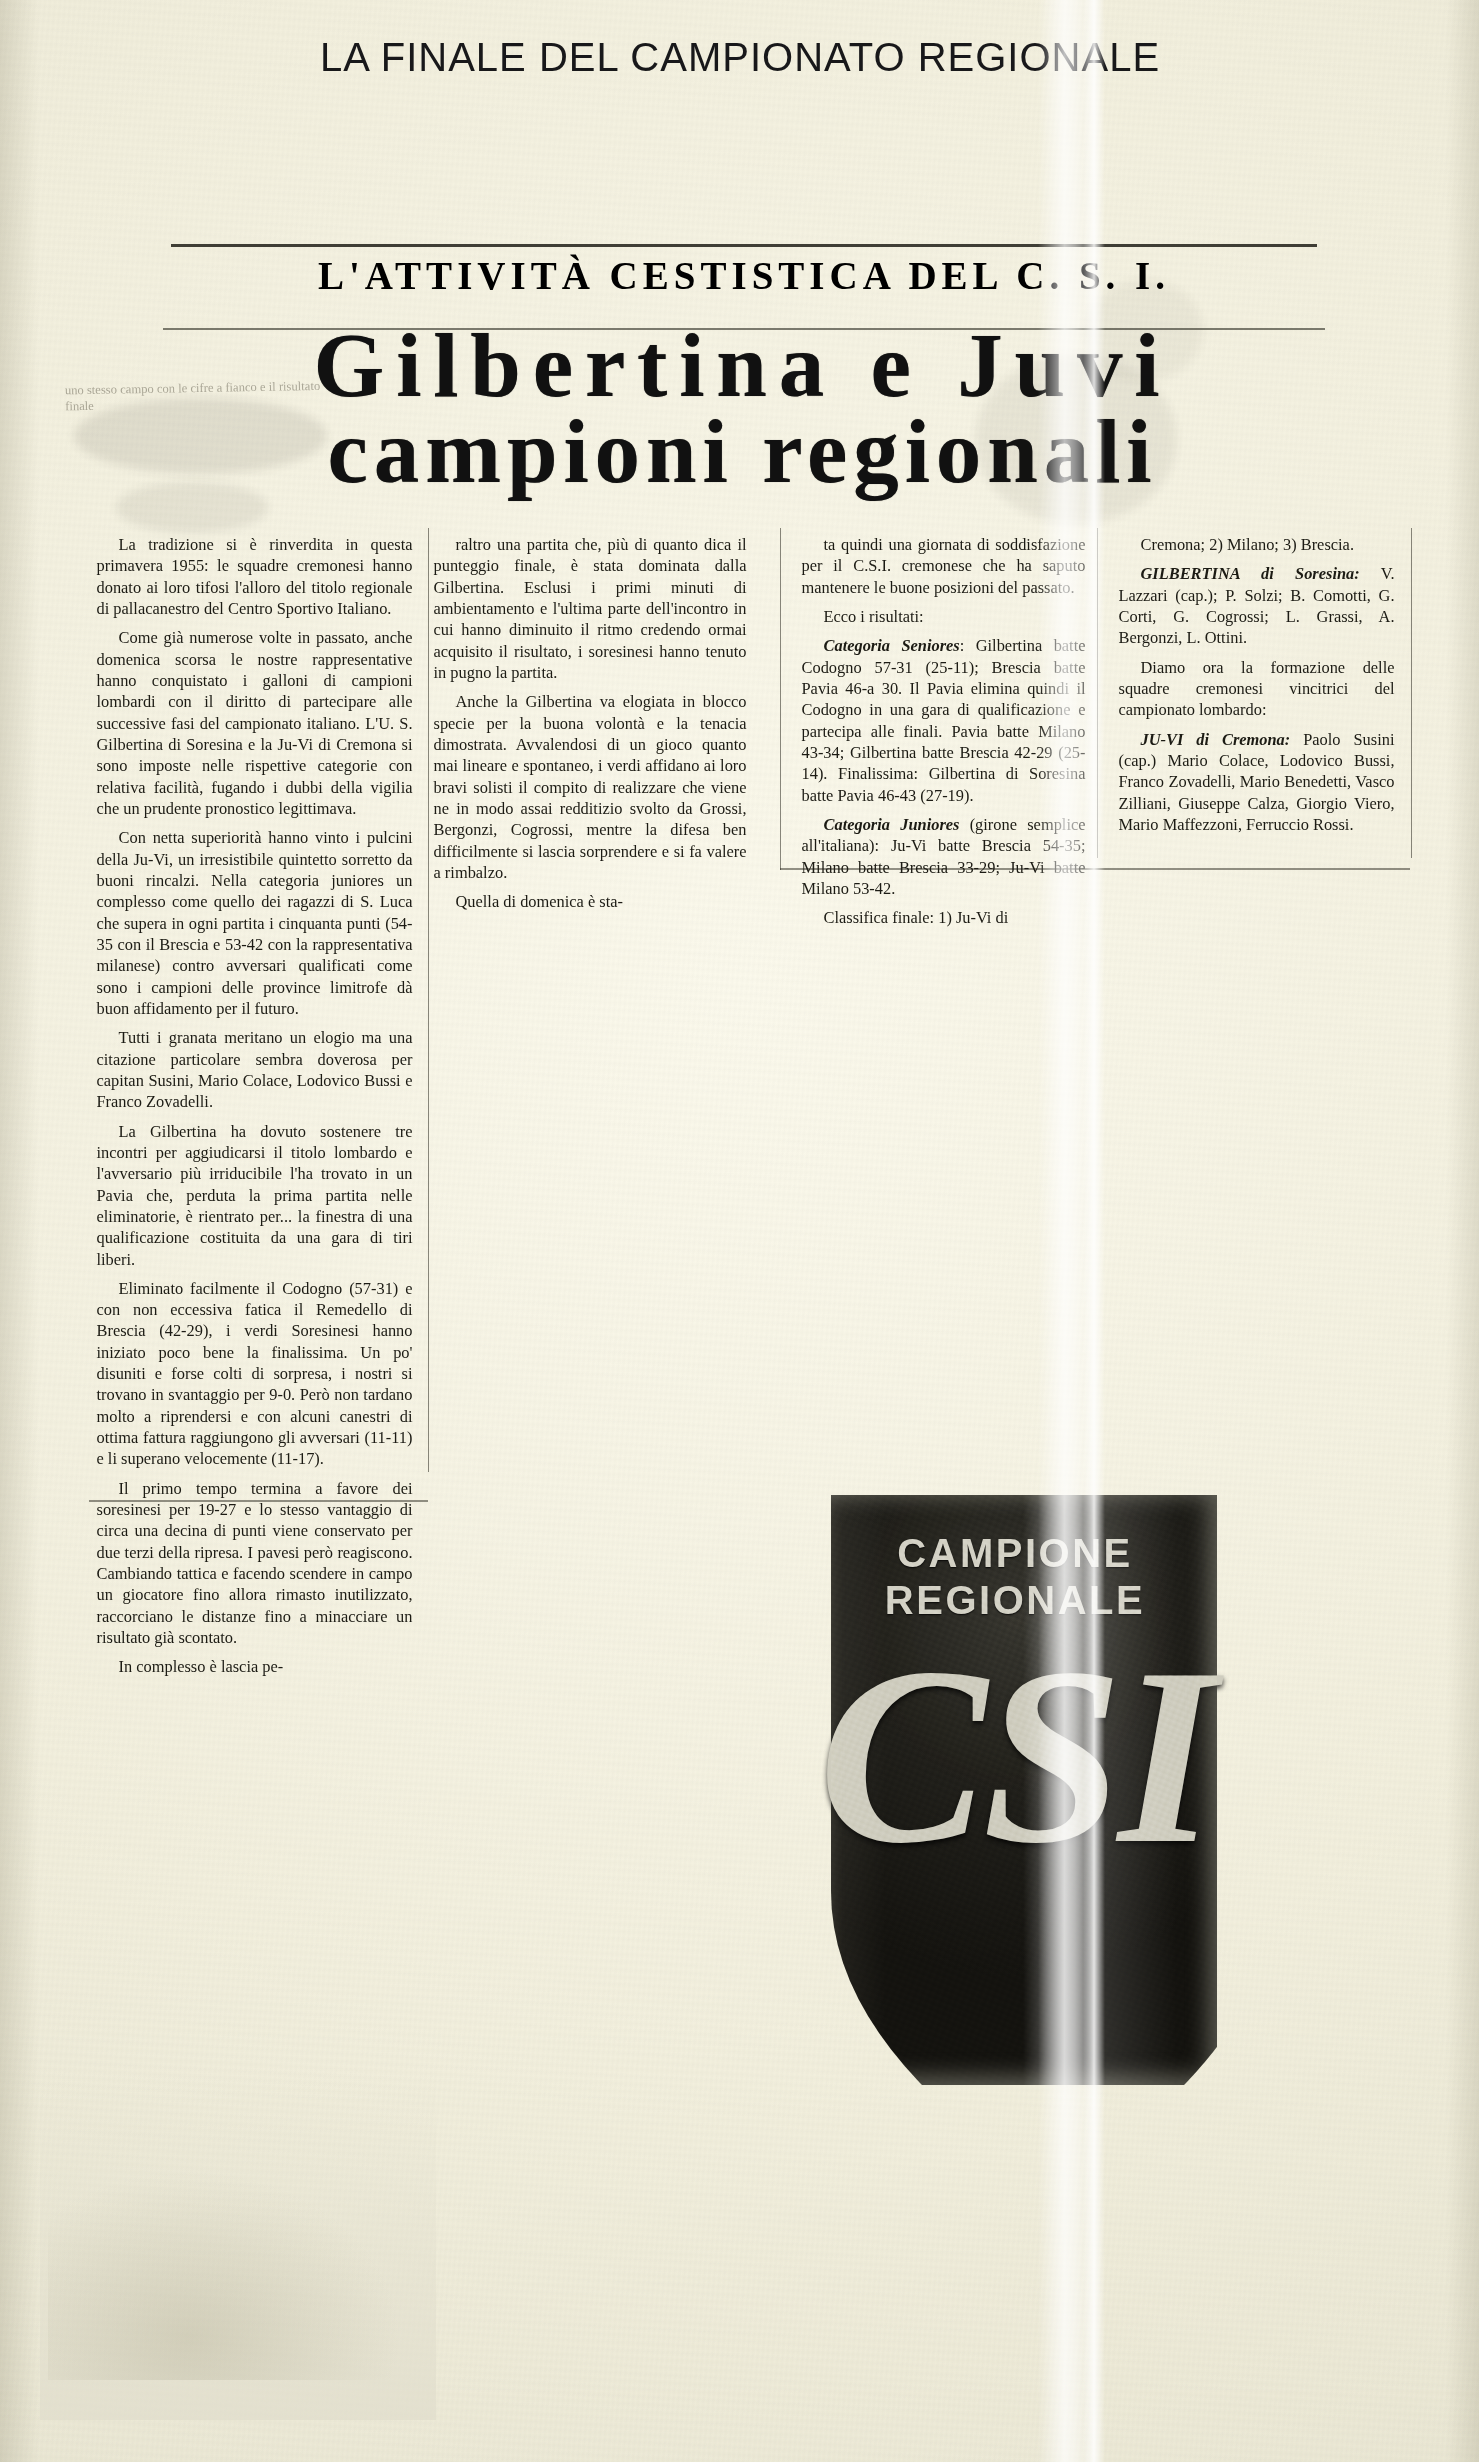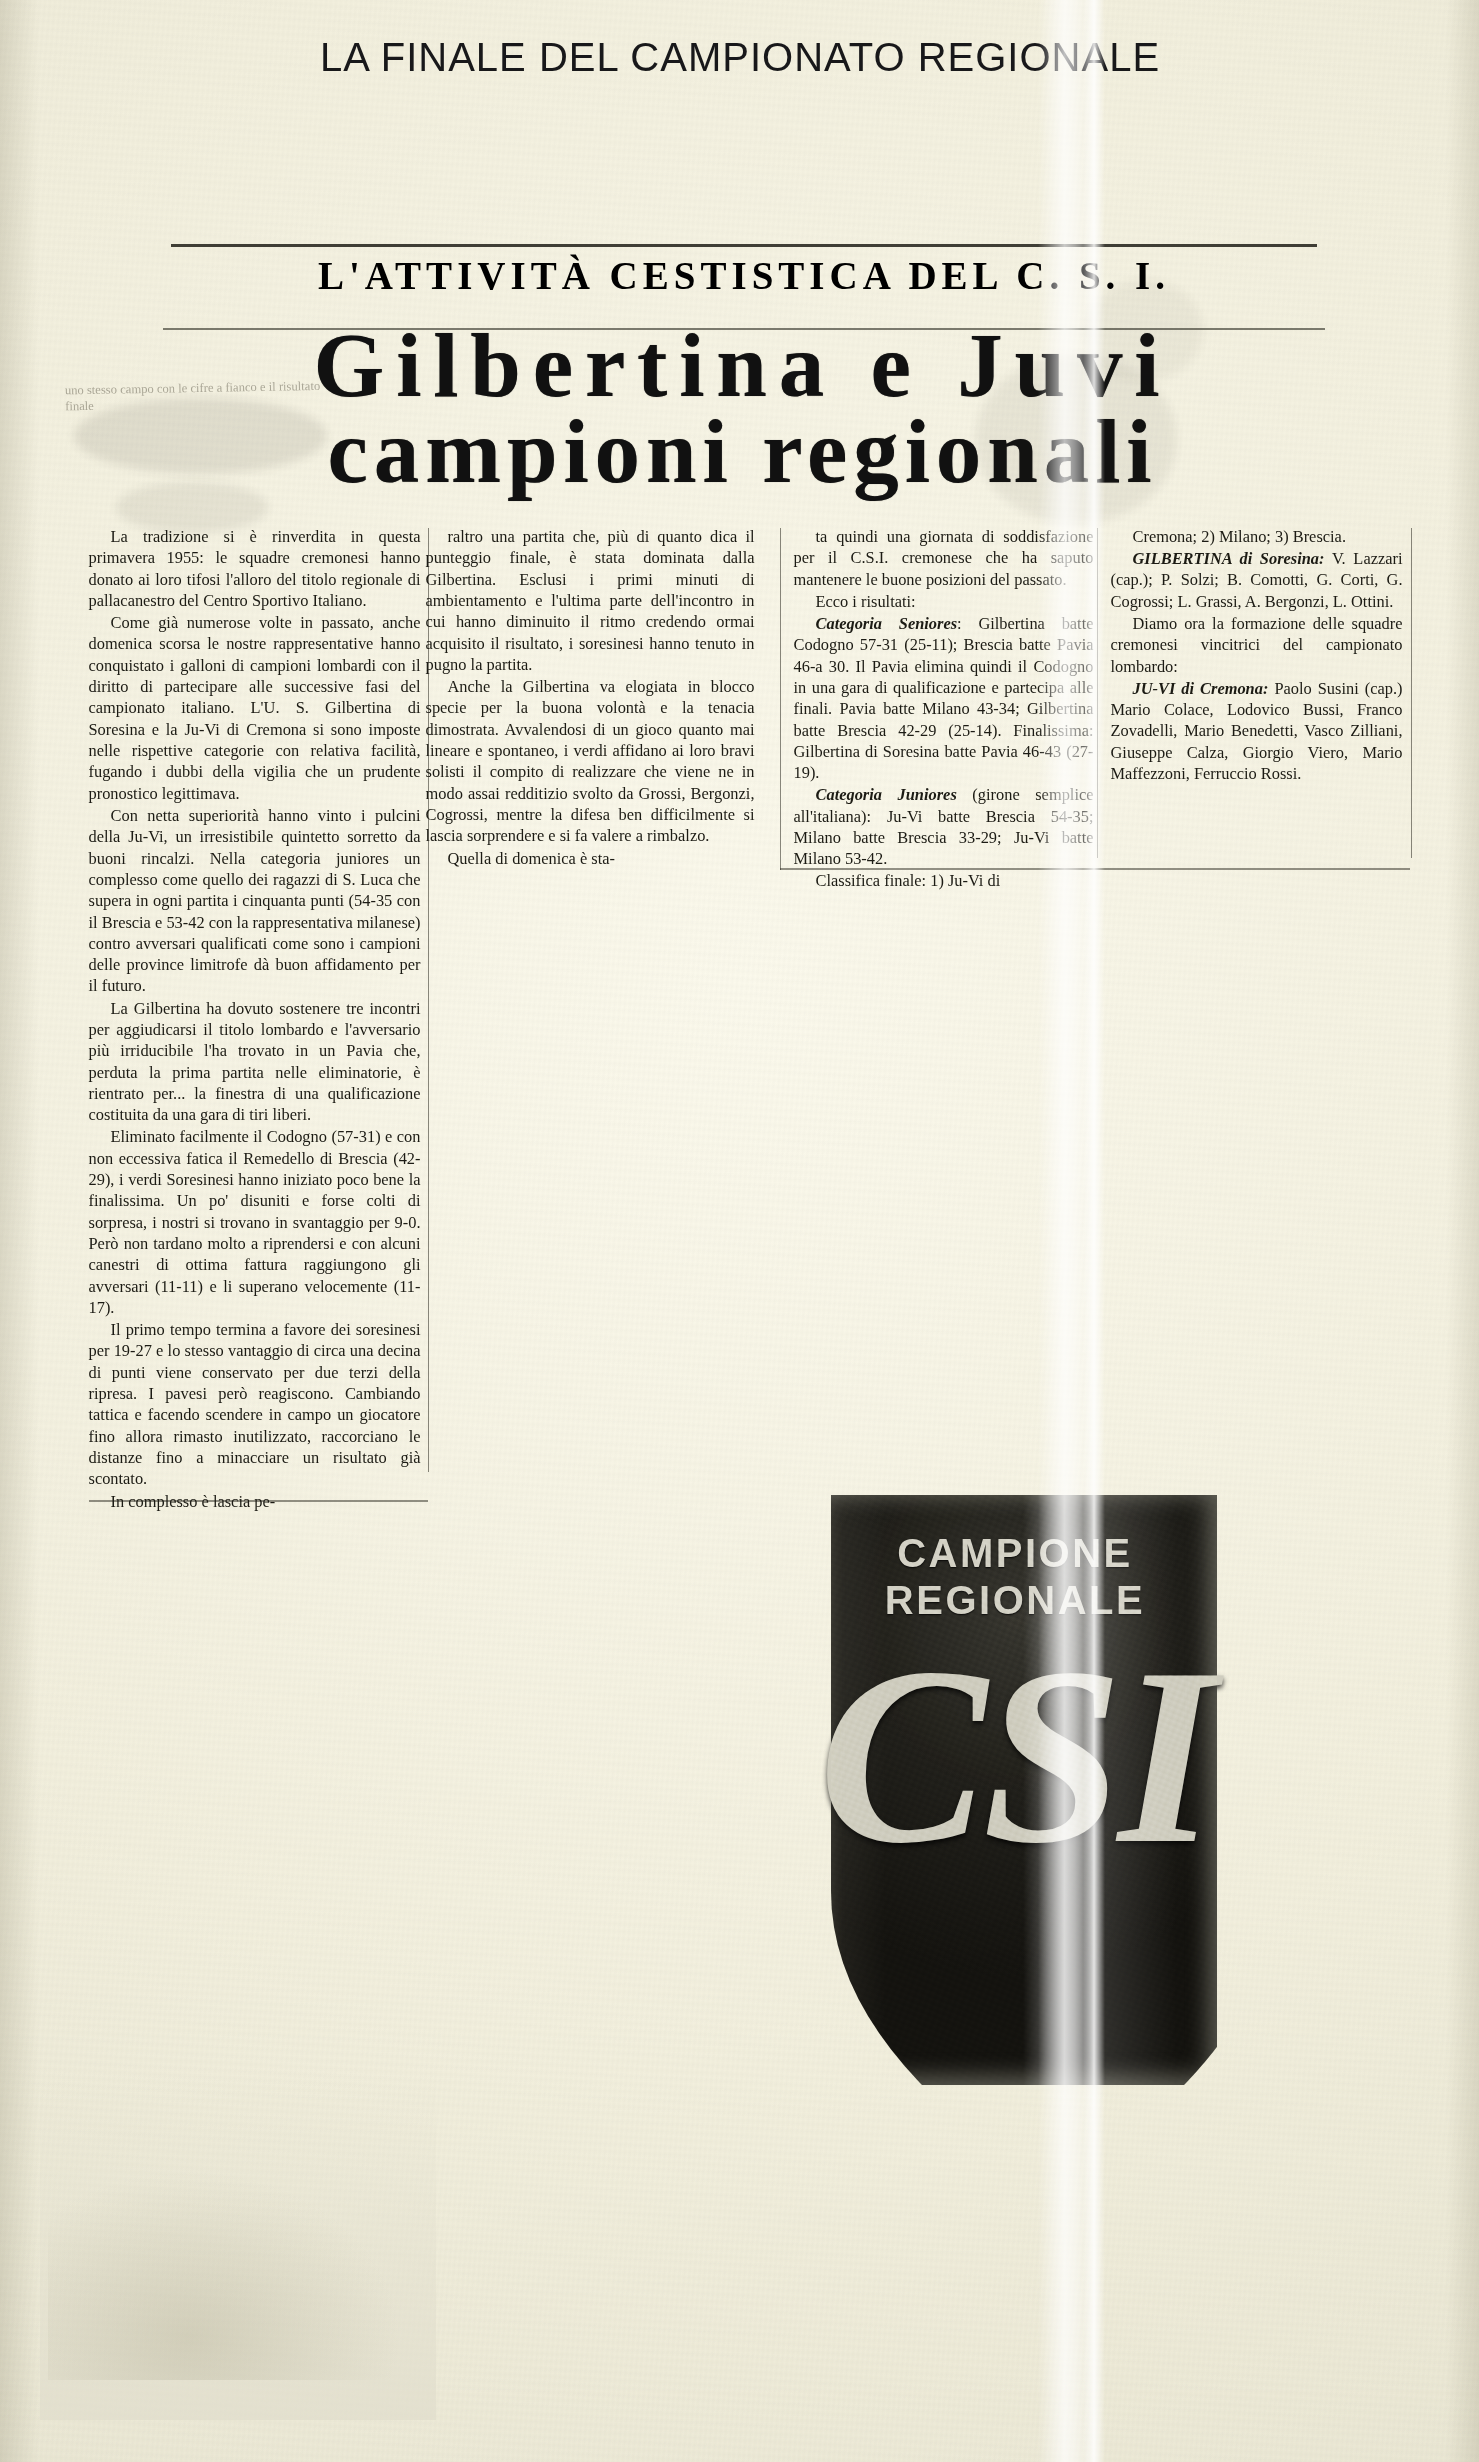--- a/index.html
+++ b/index.html
@@ -170,21 +170,21 @@
     top: 0;
     font-family: "Liberation Serif", serif;
     font-size: 16.4px;
     line-height: 1.30;
     color: #1c1b14;
     text-align: justify;
     text-justify: inter-word;
     hyphens: auto;
   }
   .col p {
-    margin: 0;
+    margin: 8px;
     text-indent: 22px;
   }
   .col p + p { margin-top: 0.8px; }
   .col .sub {
     font-style: italic;
     font-weight: 700;
   }
 
   .col1 { left: 30px;  width: 332px; }
   .col2 { left: 367px; width: 329px; }
@@ -330,20 +330,21 @@
       <div class="vrule" style="left:721px; top:1.7px;  height:342px;"></div>
       <div class="vrule" style="left:1038px; top:1.7px; height:330px;"></div>
       <div class="vrule" style="left:1352px; top:1.7px; height:330px;"></div>
       <div class="hrule" style="left:721px; top:342px; width:630px;"></div>
       <div class="hrule" style="left:30px;  top:974px; width:339px;"></div>
 
       <div class="col col1">
         <p>La tradizione si è rinverdita in questa primavera 1955: le squadre cremonesi hanno donato ai loro tifosi l'alloro del titolo regionale di pallacanestro del Centro Sportivo Italiano.</p>
         <p>Come già numerose volte in passato, anche domenica scorsa le nostre rappresentative hanno conquistato i galloni di campioni lombardi con il diritto di partecipare alle successive fasi del campionato italiano. L'U. S. Gilbertina di Soresina e la Ju-Vi di Cremona si sono imposte nelle rispettive categorie con relativa facilità, fugando i dubbi della vigilia che un prudente pronostico legittimava.</p>
         <p>Con netta superiorità hanno vinto i pulcini della Ju-Vi, un irresistibile quintetto sorretto da buoni rincalzi. Nella categoria juniores un complesso come quello dei ragazzi di S. Luca che supera in ogni partita i cinquanta punti (54-35 con il Brescia e 53-42 con la rappresentativa milanese) contro avversari qualificati come sono i campioni delle province limitrofe dà buon affidamento per il futuro.</p>
+        <p>Tutti i granata meritano un elogio ma una citazione particolare sembra doverosa per capitan Susini, Mario Colace, Lodovico Bussi e Franco Zovadelli.</p>
         <p>La Gilbertina ha dovuto sostenere tre incontri per aggiudicarsi il titolo lombardo e l'avversario più irriducibile l'ha trovato in un Pavia che, perduta la prima partita nelle eliminatorie, è rientrato per... la finestra di una qualificazione costituita da una gara di tiri liberi.</p>
         <p>Eliminato facilmente il Codogno (57-31) e con non eccessiva fatica il Remedello di Brescia (42-29), i verdi Soresinesi hanno iniziato poco bene la finalissima. Un po' disuniti e forse colti di sorpresa, i nostri si trovano in svantaggio per 9-0. Però non tardano molto a riprendersi e con alcuni canestri di ottima fattura raggiungono gli avversari (11-11) e li superano velocemente (11-17).</p>
         <p>Il primo tempo termina a favore dei soresinesi per 19-27 e lo stesso vantaggio di circa una decina di punti viene conservato per due terzi della ripresa. I pavesi però reagiscono. Cambiando tattica e facendo scendere in campo un giocatore fino allora rimasto inutilizzato, raccorciano le distanze fino a minacciare un risultato già scontato.</p>
         <p>In complesso è lascia pe-</p>
       </div>
 
       <div class="col col2">
         <p>raltro una partita che, più di quanto dica il punteggio finale, è stata dominata dalla Gilbertina. Esclusi i primi minuti di ambientamento e l'ultima parte dell'incontro in cui hanno diminuito il ritmo credendo ormai acquisito il risultato, i soresinesi hanno tenuto in pugno la partita.</p>
         <p>Anche la Gilbertina va elogiata in blocco specie per la buona volontà e la tenacia dimostrata. Avvalendosi di un gioco quanto mai lineare e spontaneo, i verdi affidano ai loro bravi solisti il compito di realizzare che viene ne in modo assai redditizio svolto da Grossi, Bergonzi, Cogrossi, mentre la difesa ben difficilmente si lascia sorprendere e si fa valere a rimbalzo.</p>
         <p>Quella di domenica è sta-</p>

